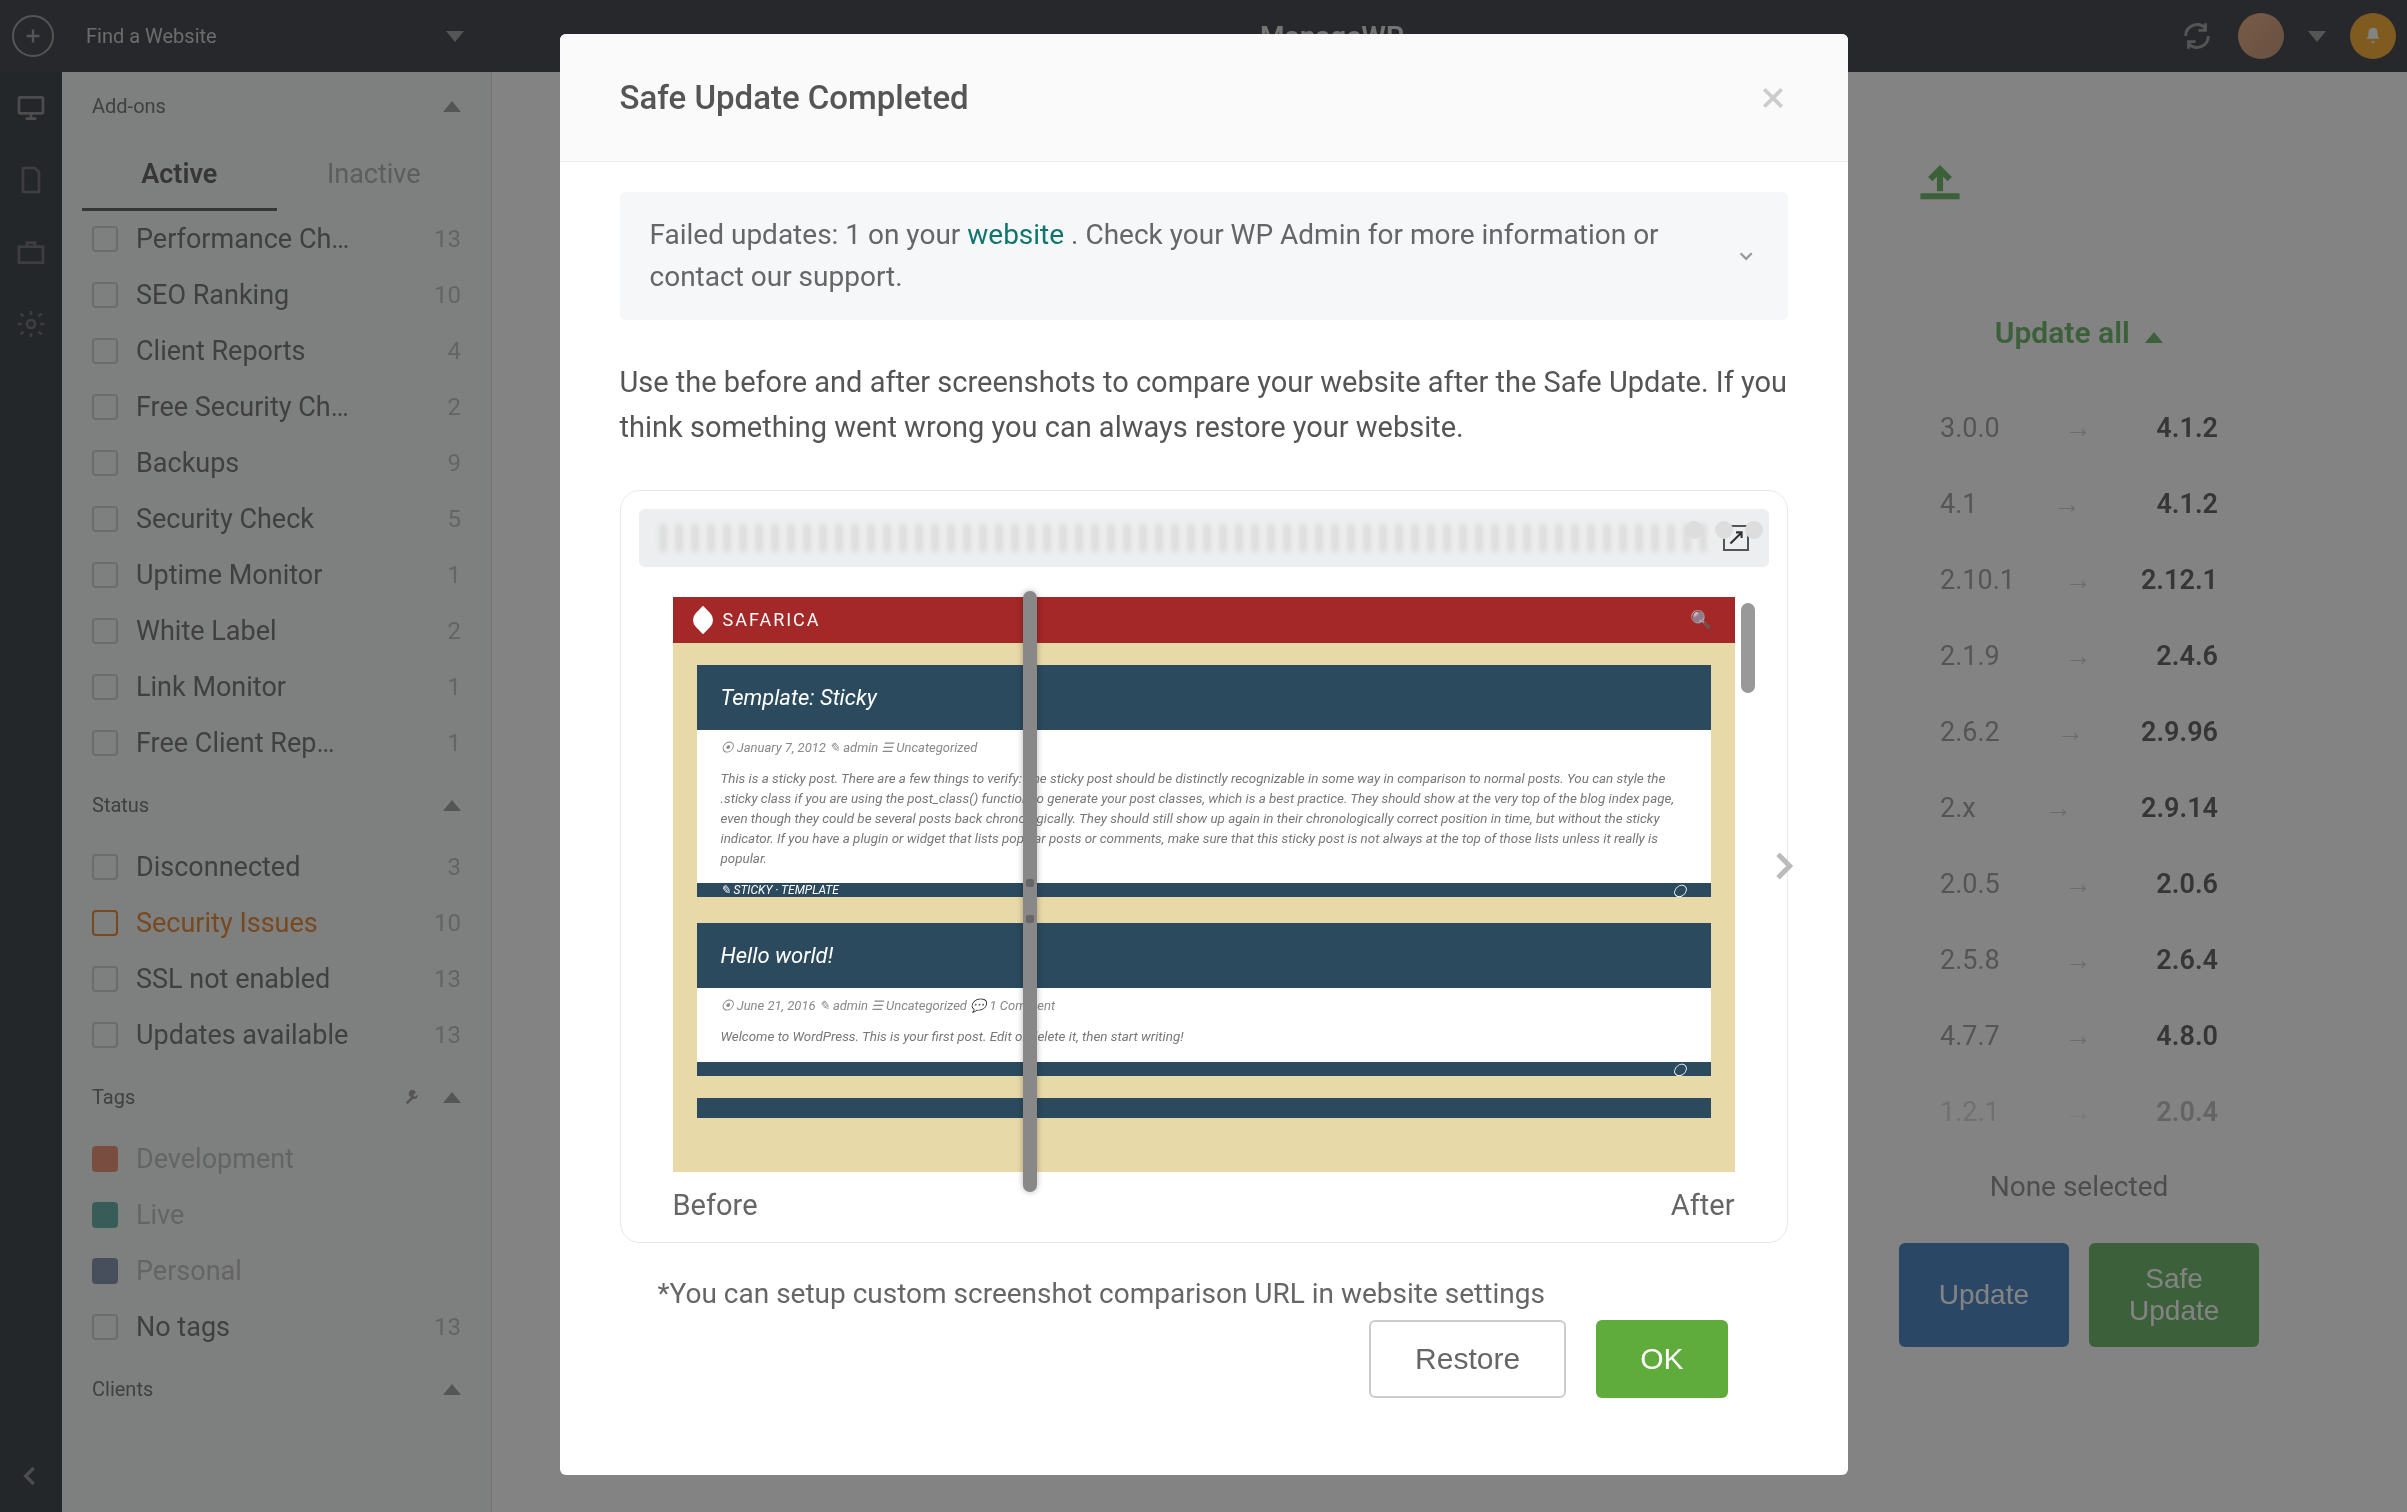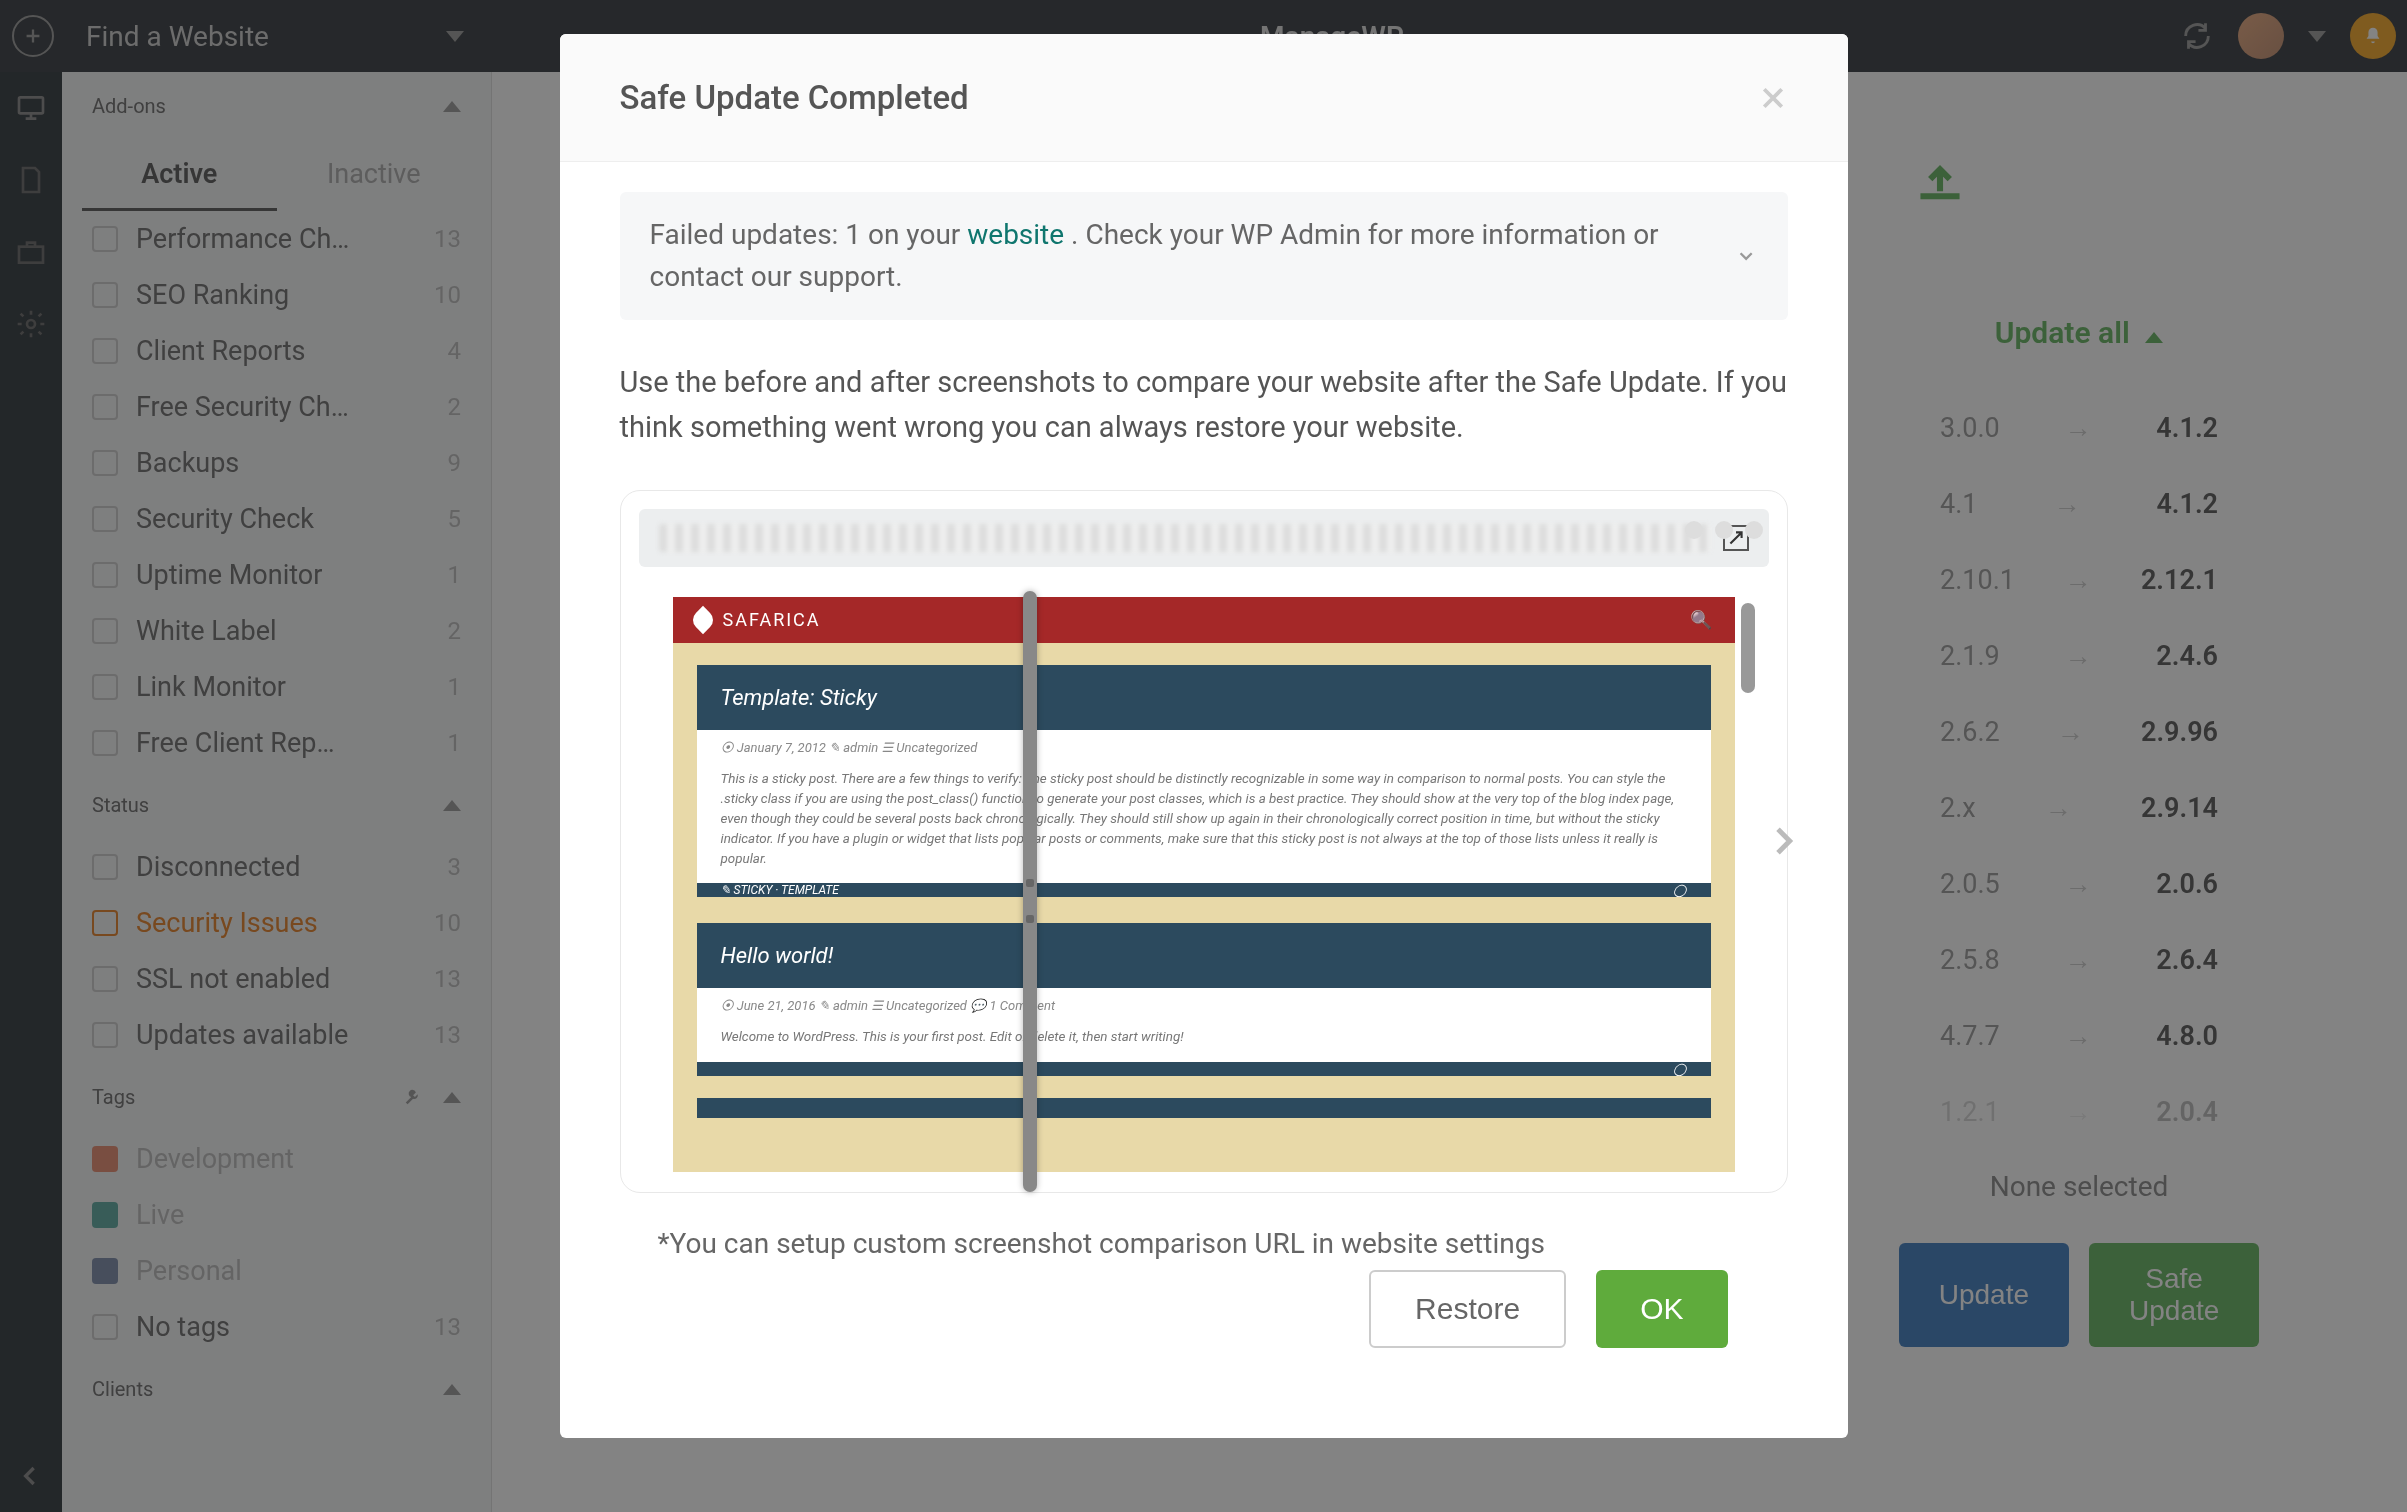--- a/index.html
+++ b/index.html
@@ -1,21 +1,21 @@
 <!DOCTYPE html>
 <html><head>
 <meta charset="utf-8">
 <style>
 * { box-sizing: border-box; margin: 0; padding: 0; }
 body { font-family: -apple-system, BlinkMacSystemFont, "Segoe UI", Roboto, sans-serif; background: #2c3338; color: #555; overflow: hidden; width: 2408px; height: 1512px; transform-origin: top left; }
 
 
 .topbar { height: 72px; background: #32373c; display: flex; align-items: center; padding: 0 12px; position: relative; }
 .topbar .plus-btn { width: 42px; height: 42px; border: 2px solid #999; border-radius: 50%; display: flex; align-items: center; justify-content: center; color: #999; margin-right: 12px; }
-.topbar .find { flex: 0 0 418px; color: #ccc; font-size: 28px; display: flex; align-items: center; justify-content: space-between; padding: 0 20px; }
+.topbar .find { flex: 0 0 418px; color: #ccc; font-size: 20px; display: flex; align-items: center; justify-content: space-between; padding: 0 20px; }
 .topbar .center { flex: 1; display: flex; align-items: center; justify-content: center; color: #ddd; font-size: 28px; font-weight: 600; }
 .topbar .right { display: flex; align-items: center; gap: 24px; color: #999; }
 .topbar .avatar { width: 46px; height: 46px; border-radius: 50%; background: linear-gradient(135deg,#e8a87c,#c38d6e); }
 .topbar .bell { width: 46px; height: 46px; border-radius: 50%; background: #f5a623; display:flex;align-items:center;justify-content:center; }
 
 
 .leftrail { position: absolute; top: 72px; left: 0; width: 62px; bottom: 0; background: #2c3338; display: flex; flex-direction: column; align-items: center; padding-top: 20px; gap: 40px; color: #666; }
 .leftrail .ic { width: 32px; height: 32px; }
 
 
@@ -398,20 +398,24 @@
             <div style="height:20px;background:#2c4a5e;margin:0 24px"></div>
           </div>
           <div class="divider"></div>
           <div class="scrollbar"></div>
         </div>
         <div class="chevron-next">
           <svg width="40" height="40" viewBox="0 0 24 24">
               <path d="M9 5l7 7-7 7" stroke="#bbb" stroke-width="3" fill="none"></path>
             </svg>
         </div>
+        <div class="ba-labels">
+          <span>Before</span>
+          <span>After</span>
+        </div>
       </div>
 
       <p class="note">*You can setup custom screenshot comparison URL in website settings</p>
 
       <div class="modal-foot">
         <button class="btn btn-restore">Restore</button>
         <button class="btn btn-ok">OK</button>
       </div>
     </div>
   </div>

